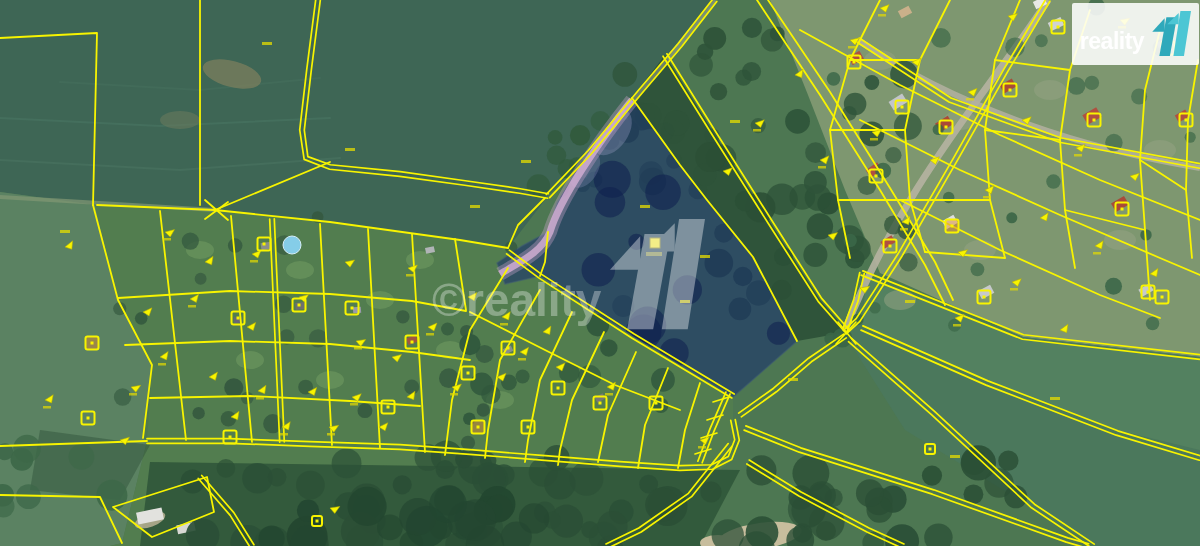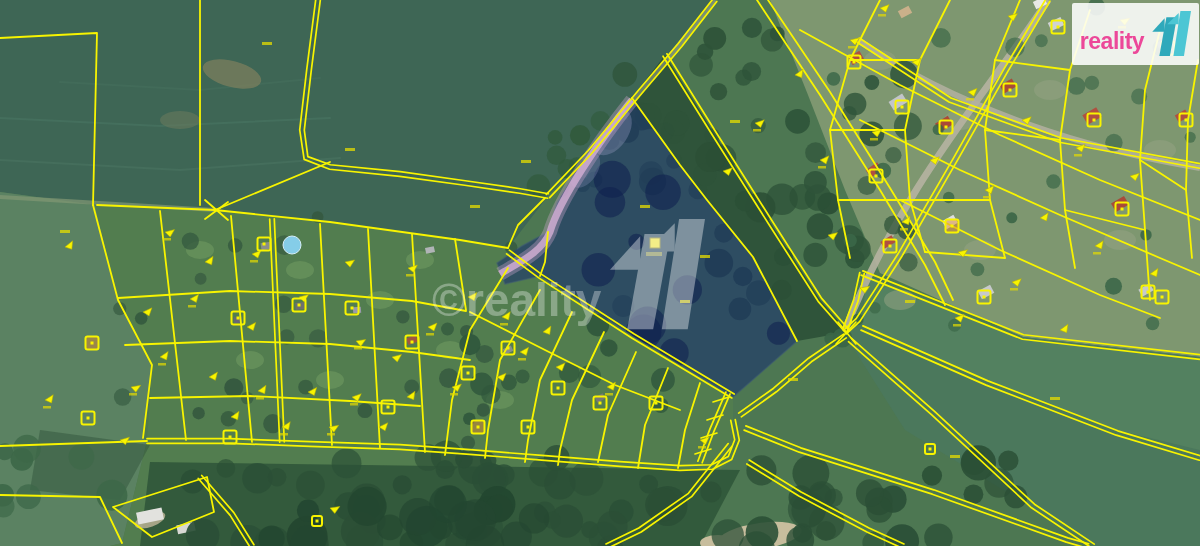--- a/index.html
+++ b/index.html
@@ -2,21 +2,21 @@
 <html><head>
 <meta charset="utf-8">
 <style>
   html,body{margin:0;padding:0;background:#222;}
   .stage{position:relative;width:1200px;height:546px;overflow:hidden;
          font-family:"Liberation Sans",sans-serif;}
   .stage svg.map{position:absolute;left:0;top:0;display:block;}
   .logo{position:absolute;left:1072px;top:3px;width:127px;height:62px;
         background:rgba(255,255,255,.87);border-radius:2px;
         display:flex;align-items:center;justify-content:center;gap:3px;}
-  .logo-text{font-size:23px;font-weight:600;letter-spacing:-.5px;color:#ec4899;
+  .logo-text{font-size:23px;font-weight:600;letter-spacing:-.5px;color:#ffffff;
              line-height:1;padding-top:14px;}
   .logo-mark{width:44px;height:48px;}
   .wm-text{font-family:"Liberation Sans",sans-serif;font-weight:700;}
 </style>
 </head>
 <body>
 
 <div class="stage">
   <svg class="map" id="map" width="1200" height="546" viewBox="0 0 1200 546">
     <defs>

